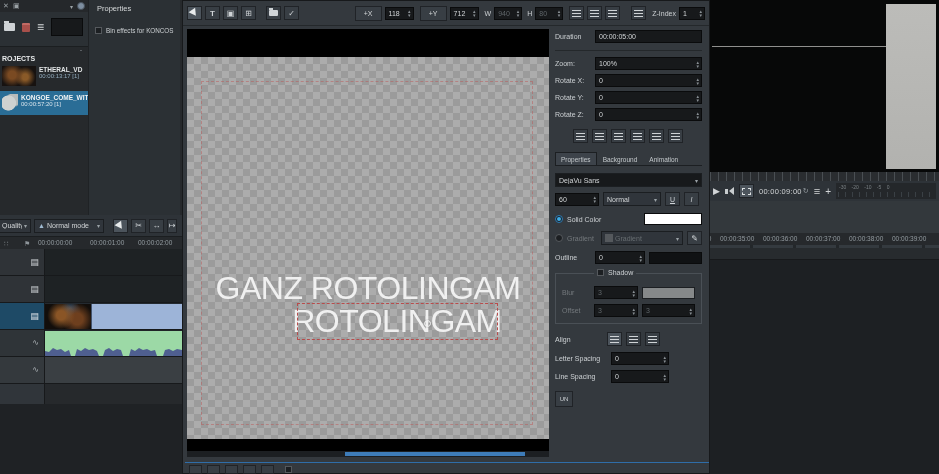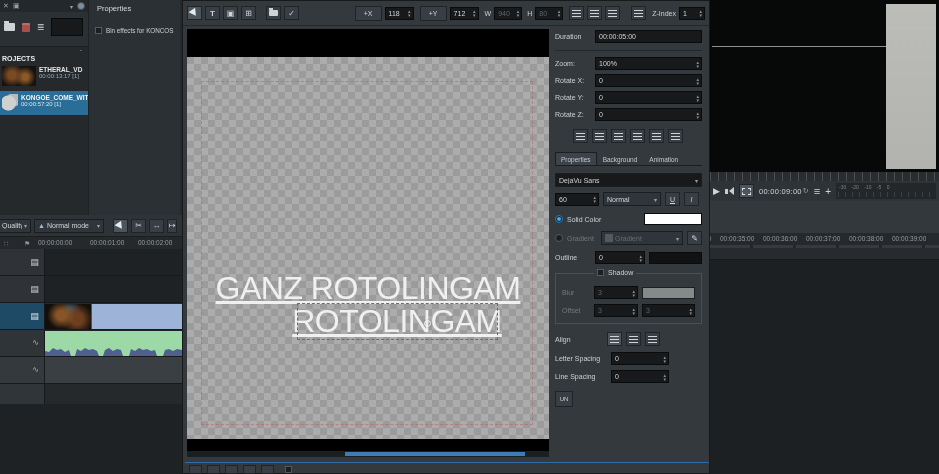--- a/index.html
+++ b/index.html
@@ -288,21 +288,21 @@
           <span class="arr">
             <i>▴</i>
             <i>▾</i>
           </span>
         </span>
     </div>
 
     <div class="abs" style="left:4px;top:28px;width:362px;height:428px;background:#000;">
       <div class="abs checker" style="left:0;top:28px;width:362px;height:382px;">
         <span class="abs" style="left:14px;right:16px;top:24px;bottom:14px;border:1px dashed rgba(190,80,80,.45);"></span>
-        <div class="abs" style="left:0;top:215px;width:362px;text-align:center;color:#f0f0f0;font-size:32px;line-height:33px;letter-spacing:-.5px;white-space:nowrap;text-decoration:underline;">
+        <div class="abs" style="left:0;top:215px;width:362px;text-align:center;color:#f0f0f0;font-size:32px;line-height:33px;letter-spacing:-.5px;white-space:nowrap;">
           <div>GANZ ROTOLINGAM</div>
           <div style="padding-left:58px;">ROTOLINGAM</div>
         </div>
         <span class="abs" style="left:110px;top:246px;width:201px;height:37px;border:1px dashed #b84b4b;"></span>
         <span class="abs" style="left:237px;top:263px;width:7px;height:7px;border:1.5px solid #f2f2f2;border-radius:50%;box-shadow:0 0 1px #555;"></span>
       </div>
       <span class="abs" style="left:0;bottom:0;width:362px;height:6px;background:#1c1f22;">
         <span style="position:absolute;left:158px;top:1px;width:180px;height:4px;background:#3e7cb8;"></span>
       </span>
     </div>

